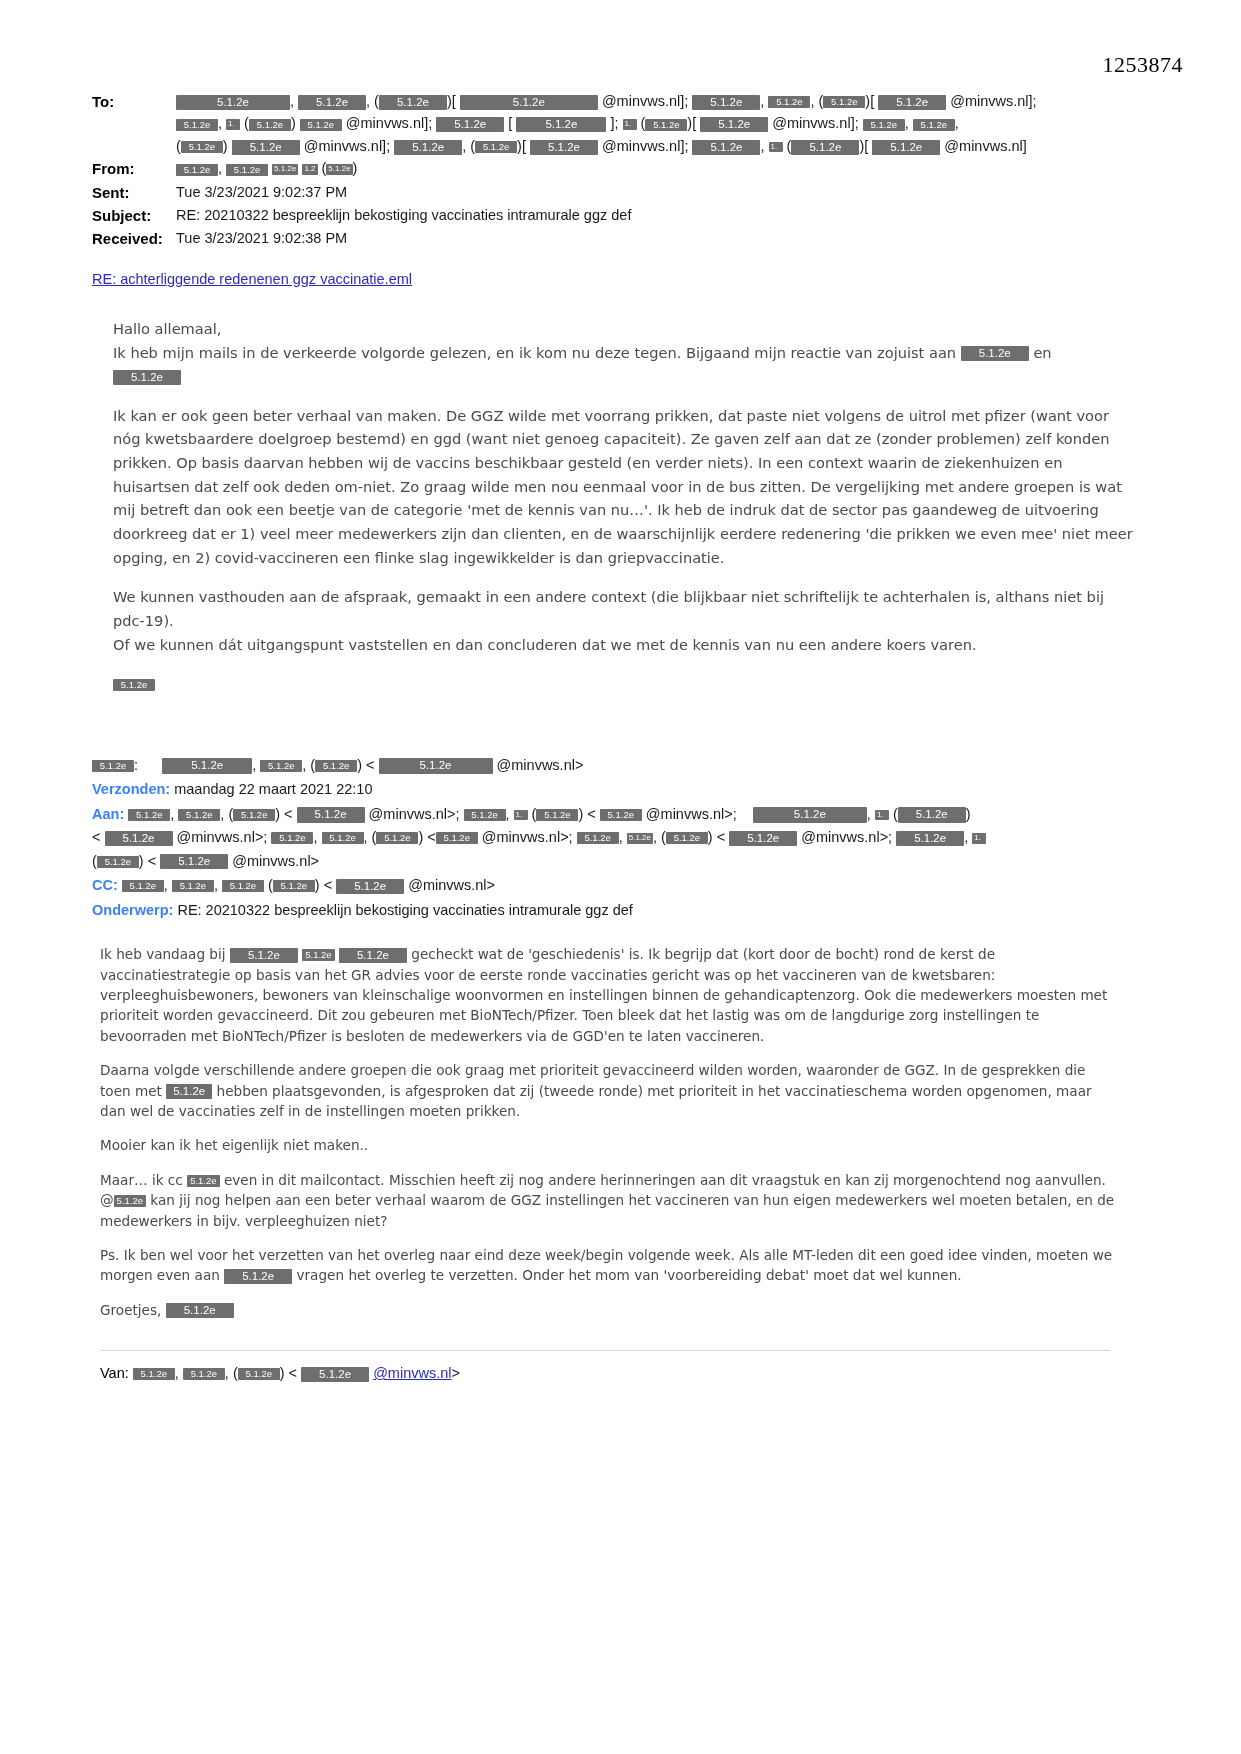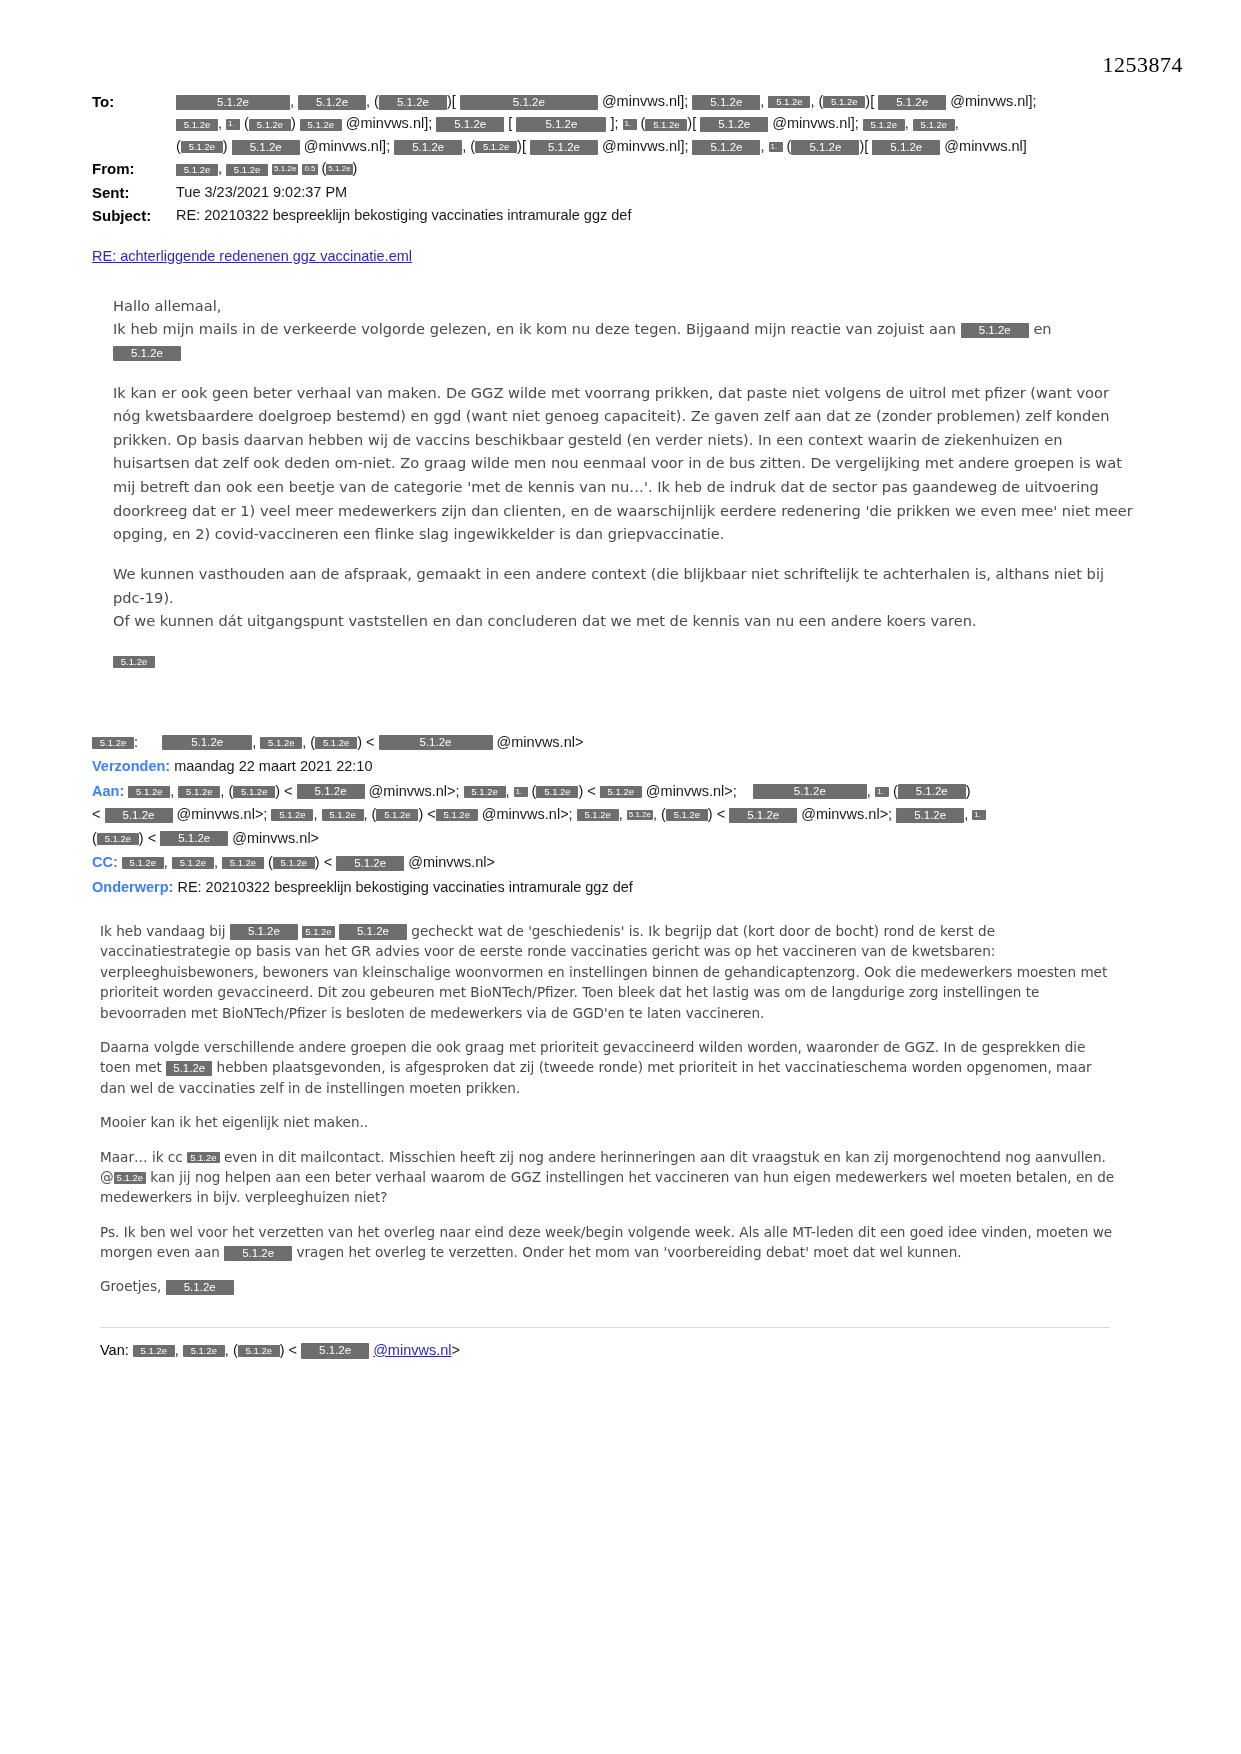--- a/index.html
+++ b/index.html
@@ -200,35 +200,39 @@
           <span>@minvws.nl</span>]
         </div>
       </div>
 
       <div class="hdr-row">
         <div class="hdr-label">From:</div>
         <div class="hdr-value">
           <span class="rd w2 sm center">5.1.2e</span>,
           <span class="rd w2 sm center">5.1.2e</span>
           <span class="rd w1 tiny center">5.1.2e</span>
-          <span class="rd tiny">0.5</span>
+          <span class="rd tiny">1.2</span>
           (<span class="rd w1 tiny center">5.1.2e</span>)
         </div>
       </div>
 
       <div class="hdr-row">
         <div class="hdr-label">Sent:</div>
         <div class="hdr-value">Tue 3/23/2021 9:02:37 PM</div>
       </div>
 
       <div class="hdr-row">
         <div class="hdr-label">Subject:</div>
         <div class="hdr-value">RE: 20210322 bespreeklijn bekostiging vaccinaties intramurale ggz def</div>
       </div>
 
+      <div class="hdr-row">
+        <div class="hdr-label">Received:</div>
+        <div class="hdr-value">Tue 3/23/2021 9:02:38 PM</div>
+      </div>
 
       <div class="attachment">RE: achterliggende redenenen ggz vaccinatie.eml</div>
     </div>
 
     <div class="body1">
       <p class="tight">Hallo allemaal,</p>
       <p>
         <span>Ik heb mijn mails in de verkeerde volgorde gelezen, en ik kom nu deze tegen. Bijgaand mijn reactie van zojuist aan</span>
         <span class="rd w3 center">5.1.2e</span>
         <span>en</span><br>

